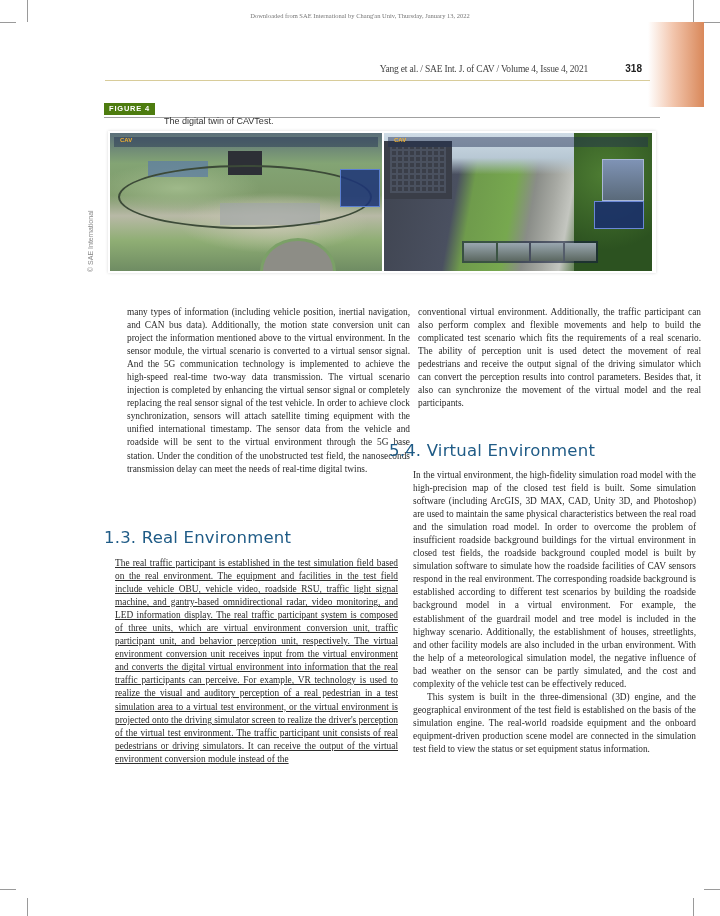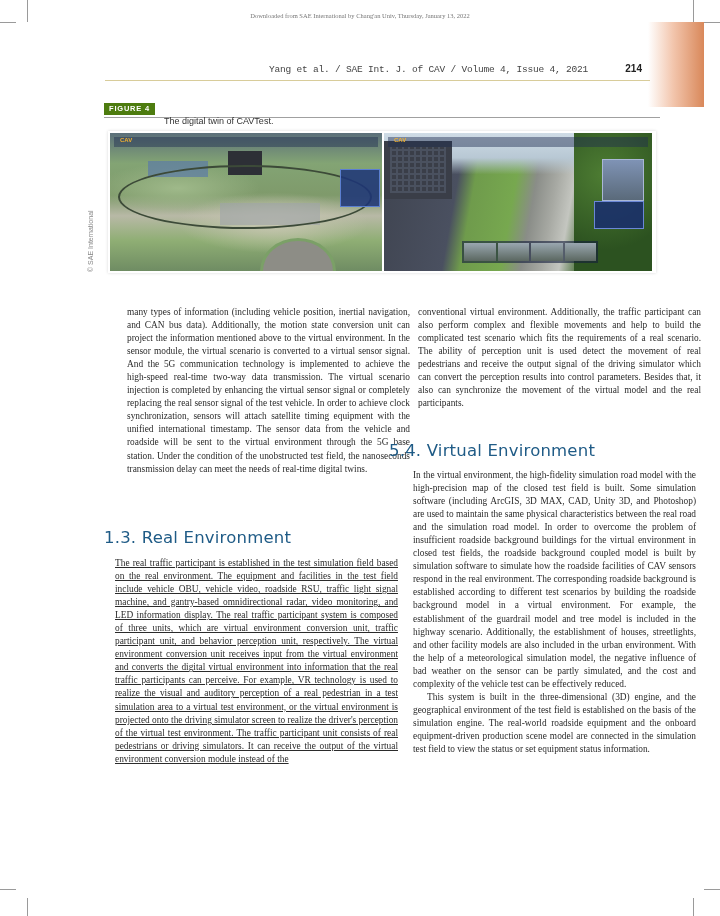--- a/index.html
+++ b/index.html
@@ -9,21 +9,21 @@
   .crop { position: absolute; background: #9a9a9a; }
   .crop.v { width: 1px; height: 22px; }
   .crop.h { height: 1px; width: 16px; }
 
   .download-note { position: absolute; top: 12px; left: 0; width: 720px; text-align: center; font-size: 6.5px; color: #777; font-family: "Liberation Serif", serif; }
 
   .corner-tab { position: absolute; left: 648px; top: 22px; width: 56px; height: 85px;
     background: linear-gradient(to right, rgba(232,150,105,0) 0%, rgba(232,150,105,0.55) 45%, #d9885a 100%); }
 
   .running-head { position: absolute; top: 62px; left: 105px; width: 545px; height: 18px; border-bottom: 1.5px solid #d8cc9a; }
-  .running-head .journal { position: absolute; right: 62px; top: 2px; font-family: Liberation Mono, monospace; font-size: 9.5px; color: #444; letter-spacing: -0.2px; margin-left: 32px; }
+  .running-head .journal { position: absolute; right: 62px; top: 2px; font-family: Liberation Serif, serif; font-size: 9.5px; color: #444; letter-spacing: -0.2px; margin-left: 32px; }
   .running-head .page-num { position: absolute; right: 8px; top: 1px; font-family: "Liberation Sans", sans-serif; font-size: 10px; font-weight: bold; color: #222; }
 
   .fig-caption { position: absolute; top: 103px; left: 104px; width: 556px; height: 14px; border-bottom: 1px solid #a0a0a0; }
   .fig-label { position: absolute; left: 0; top: 0; height: 12px; padding: 0 5px; background: #4d7c0f; color: #fff; font-family: "Liberation Sans", sans-serif; font-size: 7.5px; font-weight: bold; letter-spacing: 0.8px; line-height: 12px; }
   .fig-title { position: absolute; left: 60px; top: 12px; font-family: "Liberation Sans", sans-serif; font-size: 9px; color: #333; line-height: 12px; }
 
   .figure-frame { position: absolute; top: 131px; left: 108px; width: 548px; height: 142px; box-shadow: 0 0 3px rgba(0,0,0,0.15); background: #fff; padding: 2px; box-sizing: border-box; }
   .panel { position: absolute; top: 2px; height: 138px; overflow: hidden; }
   .panel-left { left: 2px; width: 272px;
     background:
@@ -75,21 +75,21 @@
 <div class="crop v" style="left:27px; top:898px;"></div>
 <div class="crop h" style="left:704px; top:889px;"></div>
 <div class="crop v" style="left:693px; top:898px;"></div>
 
 <div class="download-note">Downloaded from SAE International by Chang'an Univ, Thursday, January 13, 2022</div>
 
 <div class="corner-tab"></div>
 
 <div class="running-head">
   <span class="journal">Yang et al. / SAE Int. J. of CAV / Volume 4, Issue 4, 2021</span>
-  <span class="page-num">214</span>
+  <span class="page-num">318</span>
 </div>
 
 <div class="fig-caption">
   <span class="fig-label">FIGURE 4</span>
   <span class="fig-title">The digital twin of CAVTest.</span>
 </div>
 
 <div class="figure-frame">
   <div class="panel panel-left">
     <div class="pl-lot"></div>

